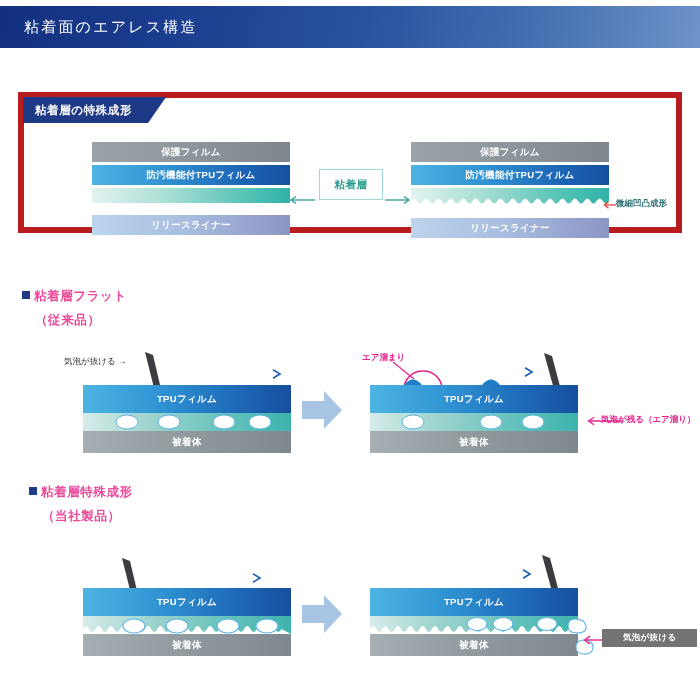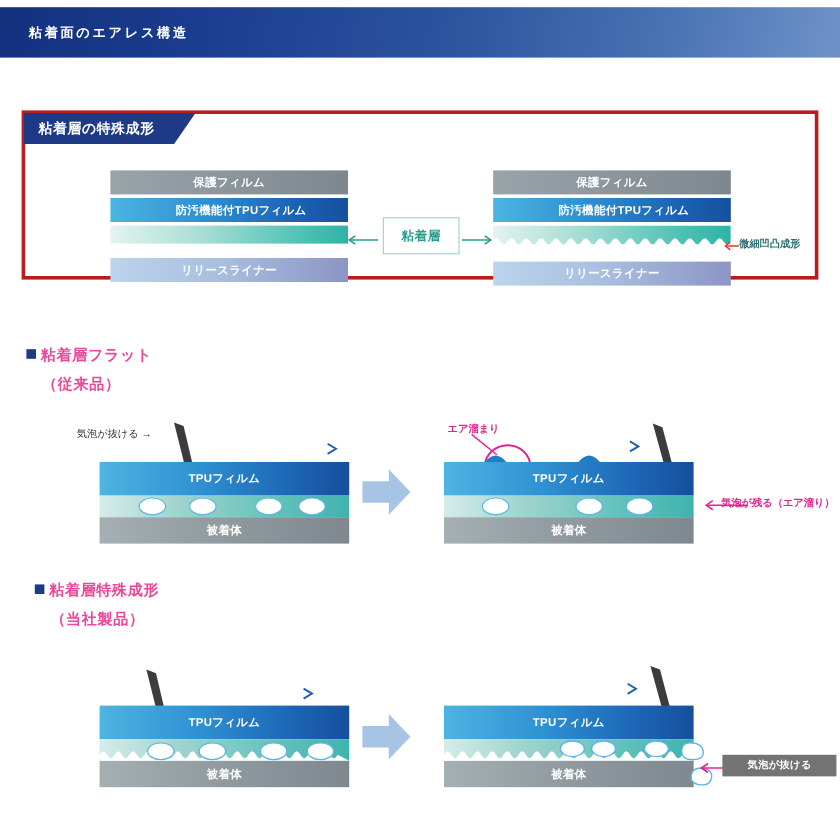--- a/index.html
+++ b/index.html
@@ -13,28 +13,28 @@
   }
   .page{position:relative;width:700px;height:700px;}
 
   
   .header-bar{
     position:absolute;left:0;top:6px;width:700px;height:42px;
     background:linear-gradient(100deg,#12307e 0%,#1b3d8f 24%,#2a529e 52%,#4a74b4 80%,#6f93c8 100%);
     display:flex;align-items:center;
   }
   .header-title{
-    color:#ffffff;font-size:11px;font-weight:bold;letter-spacing:2.2px;
+    color:#ffffff;font-size:15px;font-weight:normal;letter-spacing:2.2px;
     margin-left:24px;
   }
 
   
   .panel{
     position:absolute;left:18px;top:92px;width:664px;height:141px;
-    border:3px solid #b91c1c;background:#fff;box-sizing:border-box;
+    border:6px solid #b91c1c;background:#fff;box-sizing:border-box;
   }
   .panel-tab{
     position:absolute;left:-1px;top:-1px;height:26px;
     padding:0 34px 0 12px;
     background:#1e3a87;
     display:flex;align-items:center;
     clip-path:polygon(0 0,100% 0,calc(100% - 18px) 100%,0 100%);
   }
   .panel-tab span{color:#fff;font-size:11.5px;font-weight:bold;letter-spacing:.6px;}
 
@@ -50,21 +50,21 @@
   }
   .lay-protect{background:linear-gradient(90deg,#9aa3a8 0%,#8d979d 45%,#7d878d 100%);}
   .lay-tpu{background:linear-gradient(90deg,#4db4e2 0%,#2e8fd0 40%,#1b62b4 78%,#16509e 100%);padding-left:20px;}
   .lay-adh{background:linear-gradient(90deg,#e3f3f0 0%,#a8ded4 38%,#4dc0b4 82%,#2fb3a6 100%);height:15px;}
   .lay-liner{background:linear-gradient(90deg,#bcd4ec 0%,#a9bfe0 45%,#8c95c5 100%);font-family:Liberation Serif, serif;}
   .lay-adh-wrap{position:relative;height:24px;margin-bottom:3px;}
   .lay-adh-wrap svg{display:block;width:100%;height:24px;}
 
   
   .center-callout{
-    position:absolute;left:319px;top:181px;width:62px;height:29px;
+    position:absolute;left:319px;top:169px;width:62px;height:29px;
     border:1px solid #9fd8d2;background:#fff;
     display:flex;align-items:center;justify-content:center;
     color:#2a9d8f;font-size:10.5px;font-weight:bold;letter-spacing:.5px;
   }
   .arr-left{
     position:absolute;left:287px;top:194px;width:28px;height:12px;
   }
   .arr-right{
     position:absolute;left:385px;top:194px;width:28px;height:12px;
   }
@@ -209,21 +209,21 @@
         <ellipse cx="177" cy="37" rx="11" ry="7" fill="#ffffff" stroke="#5ab4e8" stroke-width="1"></ellipse>
       </svg>
     </div>
   </div>
 
   <svg class="big-arrow" style="left:300px;top:388px;" viewBox="0 0 44 44">
     <path d="M2,13 L24,13 L24,3 L42,22 L24,41 L24,31 L2,31 Z" fill="#a8c4e5"></path>
   </svg>
 
   <div class="diag">
-    <div class="mag-label" style="left:362px;top:352px;margin-left:11px;">エア溜まり</div>
+    <div class="mag-label" style="left:362px;top:352px;">エア溜まり</div>
     <svg style="position:absolute;left:360px;top:352px;width:90px;height:50px;overflow:visible;" viewBox="0 0 90 50">
       <line x1="33" y1="10" x2="54" y2="27" stroke="#e2238f" stroke-width="1.2"></line>
     </svg>
     <svg style="position:absolute;left:401px;top:368px;width:44px;height:42px;overflow:visible;" viewBox="0 0 44 42">
       <ellipse cx="22" cy="21" rx="19" ry="18" fill="none" stroke="#e2238f" stroke-width="1.6"></ellipse>
     </svg>
     <svg class="glide-arrow" style="left:430px;top:366px;width:108px;" viewBox="0 0 108 12">
       <defs>
           <linearGradient id="gA2" x1="0" y1="0" x2="1" y2="0">
             <stop offset="0" stop-color="#7fc4ea"></stop>

